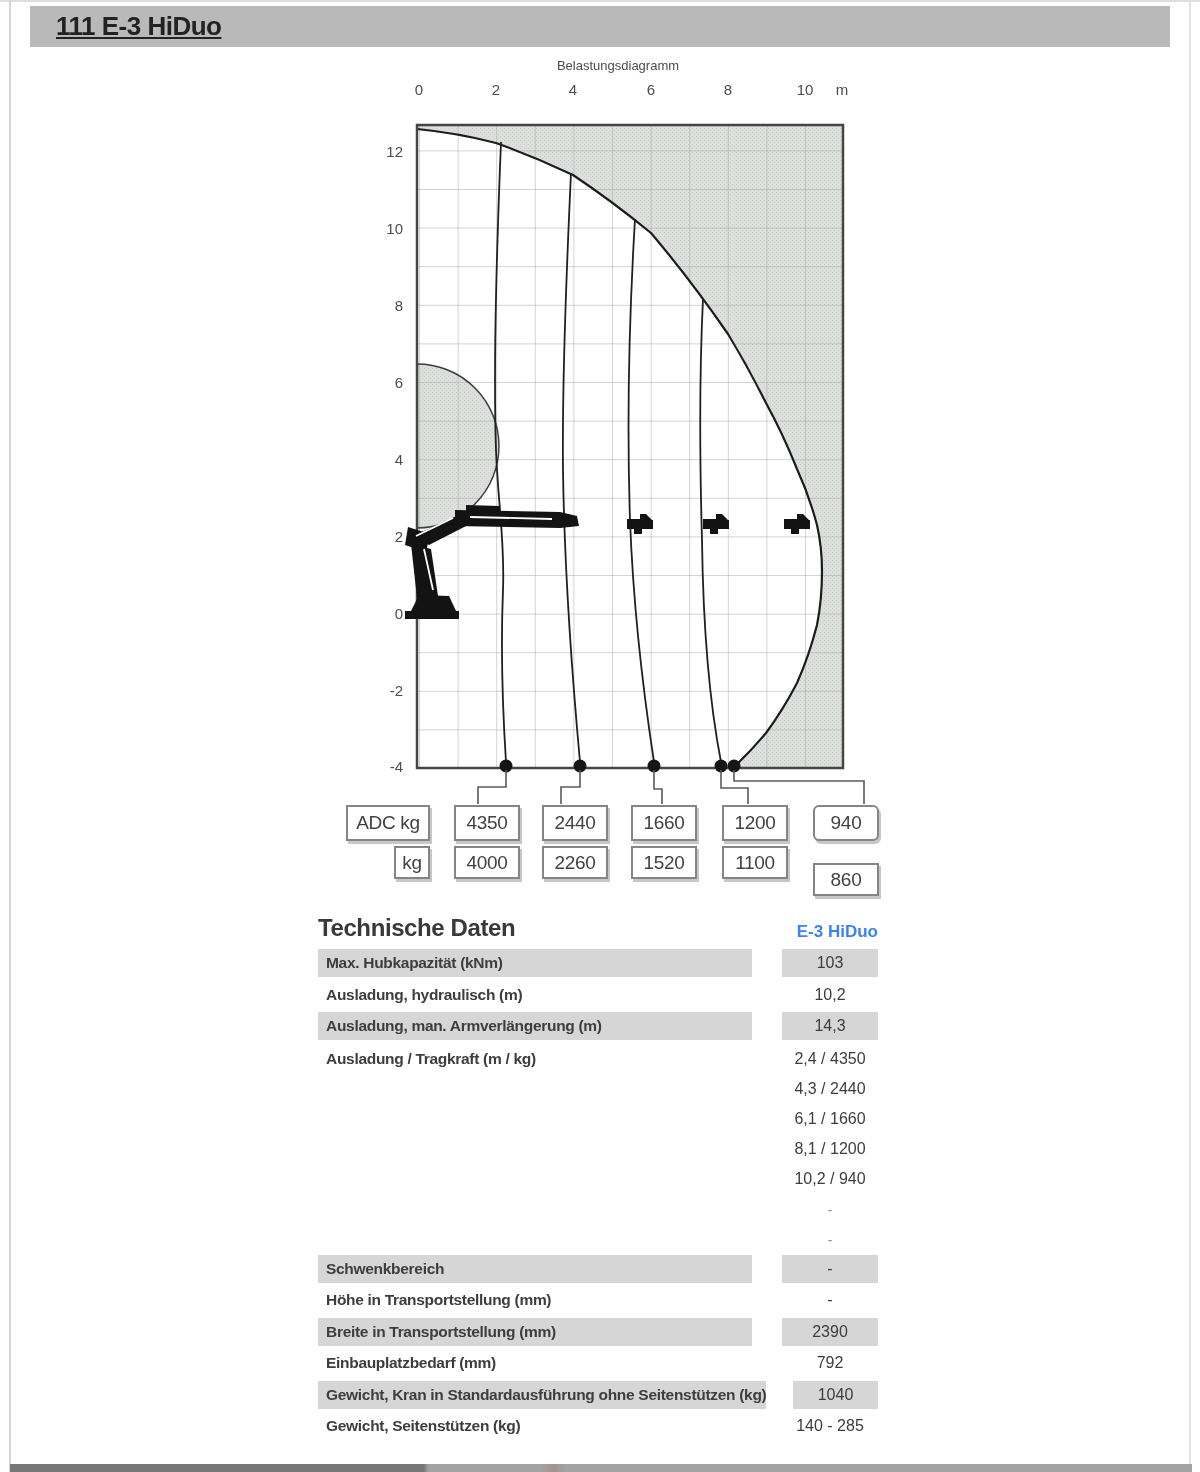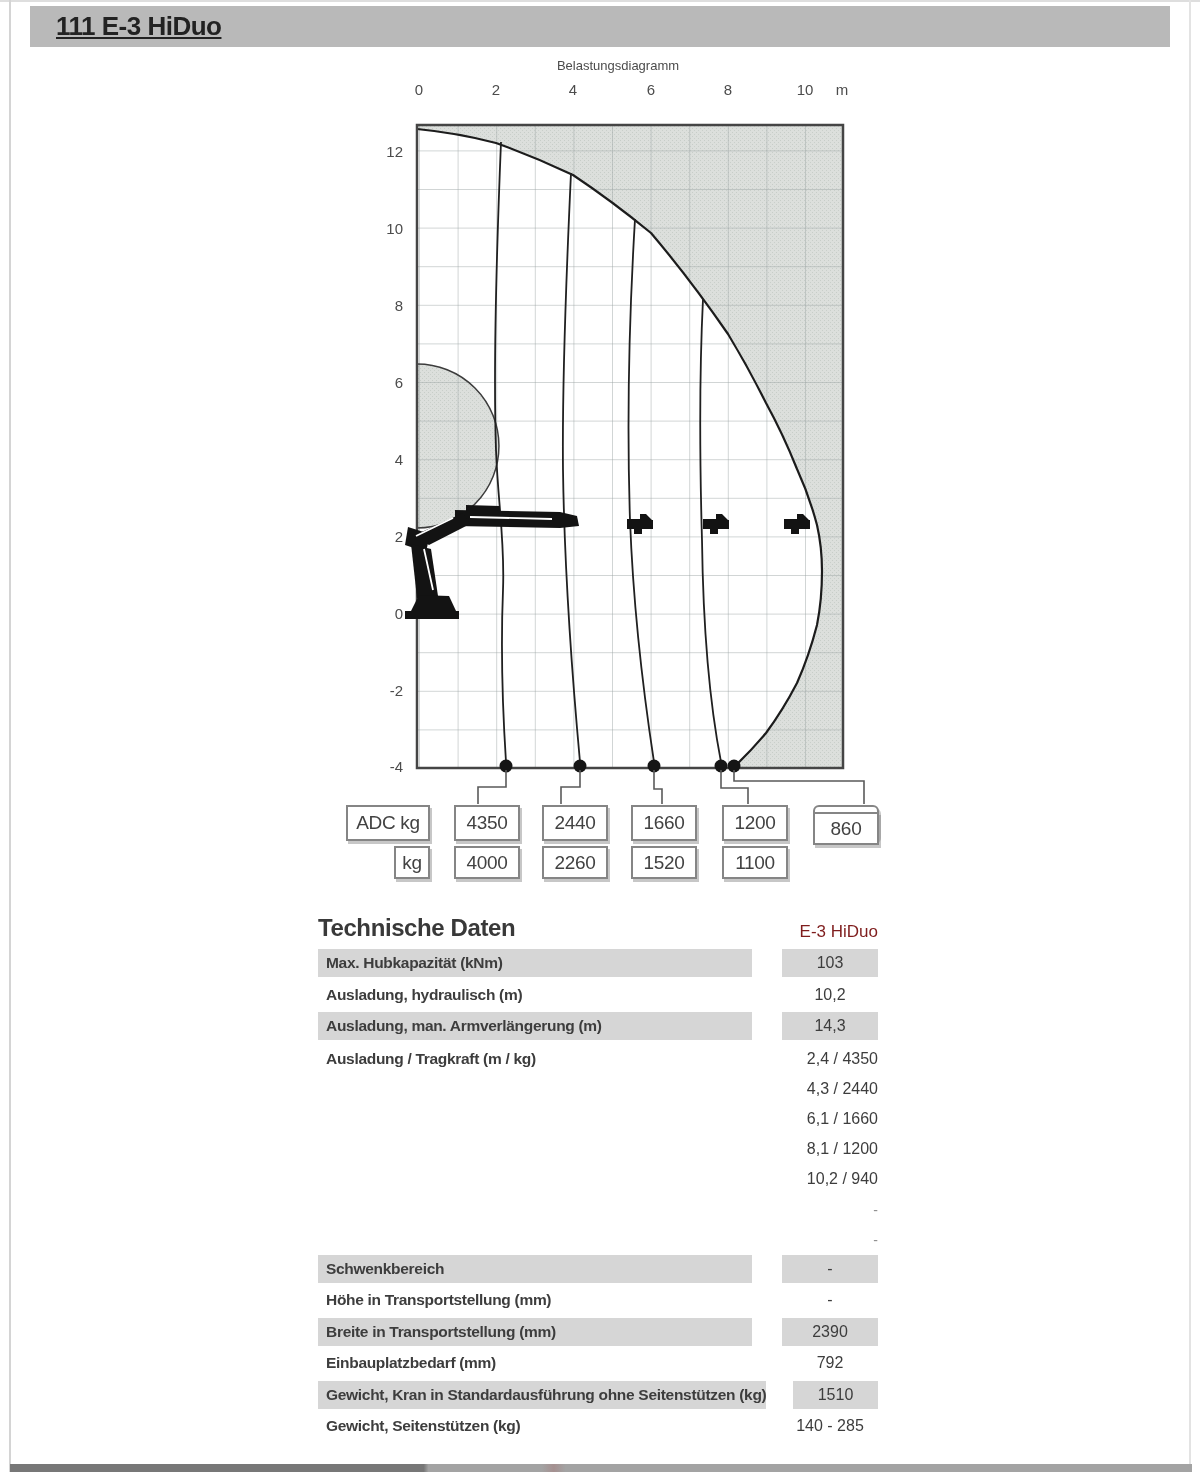--- a/index.html
+++ b/index.html
@@ -25,30 +25,30 @@
   .cap-box { position:absolute; background:#ffffff; border:2px solid #858585;
              box-shadow:2px 3px 0 rgba(130,130,130,0.45);
              display:flex; align-items:center; justify-content:center;
              font-size:19px; color:#424242; letter-spacing:-0.3px; }
 
   
   .tech { position:absolute; left:318px; top:908px; width:560px; }
   .tech-head { display:flex; justify-content:space-between; align-items:flex-end;
                height:34px; margin-bottom:7px; }
   .tech-head .t-title { font-size:24px; font-weight:bold; color:#393939; letter-spacing:-0.4px; }
-  .tech-head .t-model { font-size:17px; font-weight:normal; color:#7f1d1d; }
+  .tech-head .t-model { font-size:17px; font-weight:bold; color:#3b82f6; }
   .trow { display:flex; margin-bottom:3.5px; }
   .trow .lbl { flex:1; padding-left:8px; font-size:15.5px; letter-spacing:-0.3px;
                line-height:28px; height:28px; white-space:nowrap;font-weight:bold; }
   .trow .gut { width:30px; }
   .trow .val { width:96px; text-align:center; font-size:16px; line-height:28px; height:28px; }
   .trow.gray .lbl, .trow.gray .val { background:#d6d6d6; }
   .trow.tall { margin-bottom:0; }
   .trow.tall .lbl { height:auto; line-height:30.2px; }
-  .trow.tall .val { height:auto; line-height:30.2px;text-align:right; }
+  .trow.tall .val { height:auto; line-height:30.2px; }
   .trow.tall .val span { display:block; }
   .trow.tall .val span.dim { color:#919191; font-size:14px; }
 
   
   .bottom-bar { position:absolute; left:10px; top:1464px; width:1182px; height:8px;
                 background:linear-gradient(to right,
                   #777777 0%, #777777 35%, #a3a3a3 35.4%,
                   #a3a3a3 45%, #a59090 46%, #a3a3a3 47%, #a3a3a3 100%); }
 </style>
 </head>
@@ -164,21 +164,21 @@
 <div class="cap-box" style="left:454px; top:805px; width:66px; height:36px;">4350</div>
 <div class="cap-box" style="left:542px; top:805px; width:66px; height:36px;">2440</div>
 <div class="cap-box" style="left:631px; top:805px; width:66px; height:36px;">1660</div>
 <div class="cap-box" style="left:722px; top:805px; width:66px; height:36px;">1200</div>
 <div class="cap-box" style="left:813px; top:805px; width:66px; height:36px;border-radius:6px;">940</div>
 
 <div class="cap-box" style="left:454px; top:846px; width:66px; height:33px;">4000</div>
 <div class="cap-box" style="left:542px; top:846px; width:66px; height:33px;">2260</div>
 <div class="cap-box" style="left:631px; top:846px; width:66px; height:33px;">1520</div>
 <div class="cap-box" style="left:722px; top:846px; width:66px; height:33px;">1100</div>
-<div class="cap-box" style="left:813px; top:812px; width:66px; height:33px;">860</div>
+<div class="cap-box" style="left:813px; top:863px; width:66px; height:33px;">860</div>
 
 <div class="tech">
   <div class="tech-head">
     <span class="t-title">Technische Daten</span>
     <span class="t-model">E-3 HiDuo</span>
   </div>
 
   <div class="trow gray">
     <div class="lbl">Max. Hubkapazität (kNm)</div>
     <div class="gut"></div>
@@ -225,21 +225,21 @@
     <div class="val">2390</div>
   </div>
   <div class="trow">
     <div class="lbl">Einbauplatzbedarf (mm)</div>
     <div class="gut"></div>
     <div class="val">792</div>
   </div>
   <div class="trow gray">
     <div class="lbl">Gewicht, Kran in Standardausführung ohne Seitenstützen (kg)</div>
     <div class="gut"></div>
-    <div class="val">1510</div>
+    <div class="val">1040</div>
   </div>
   <div class="trow">
     <div class="lbl">Gewicht, Seitenstützen (kg)</div>
     <div class="gut"></div>
     <div class="val">140 - 285</div>
   </div>
 </div>
 
 <div class="bottom-bar"></div>
 

